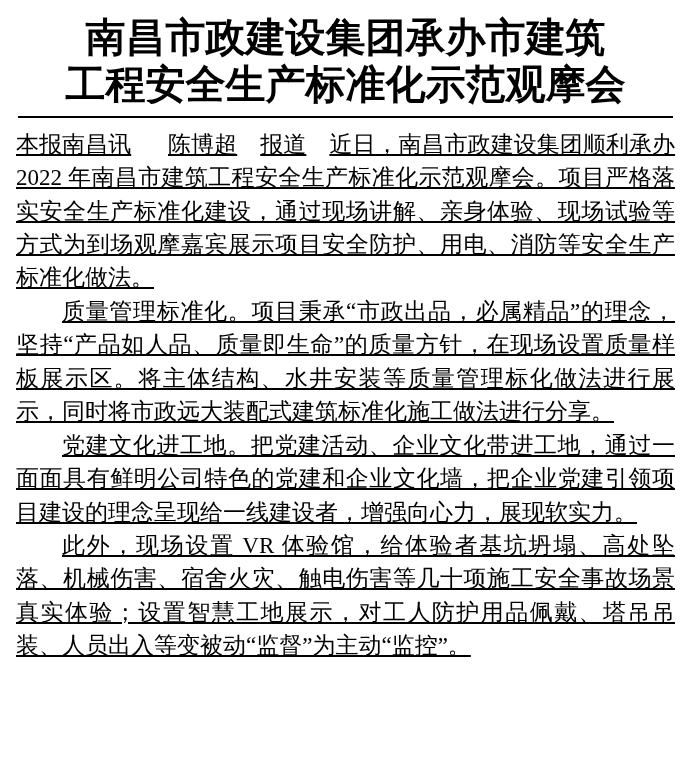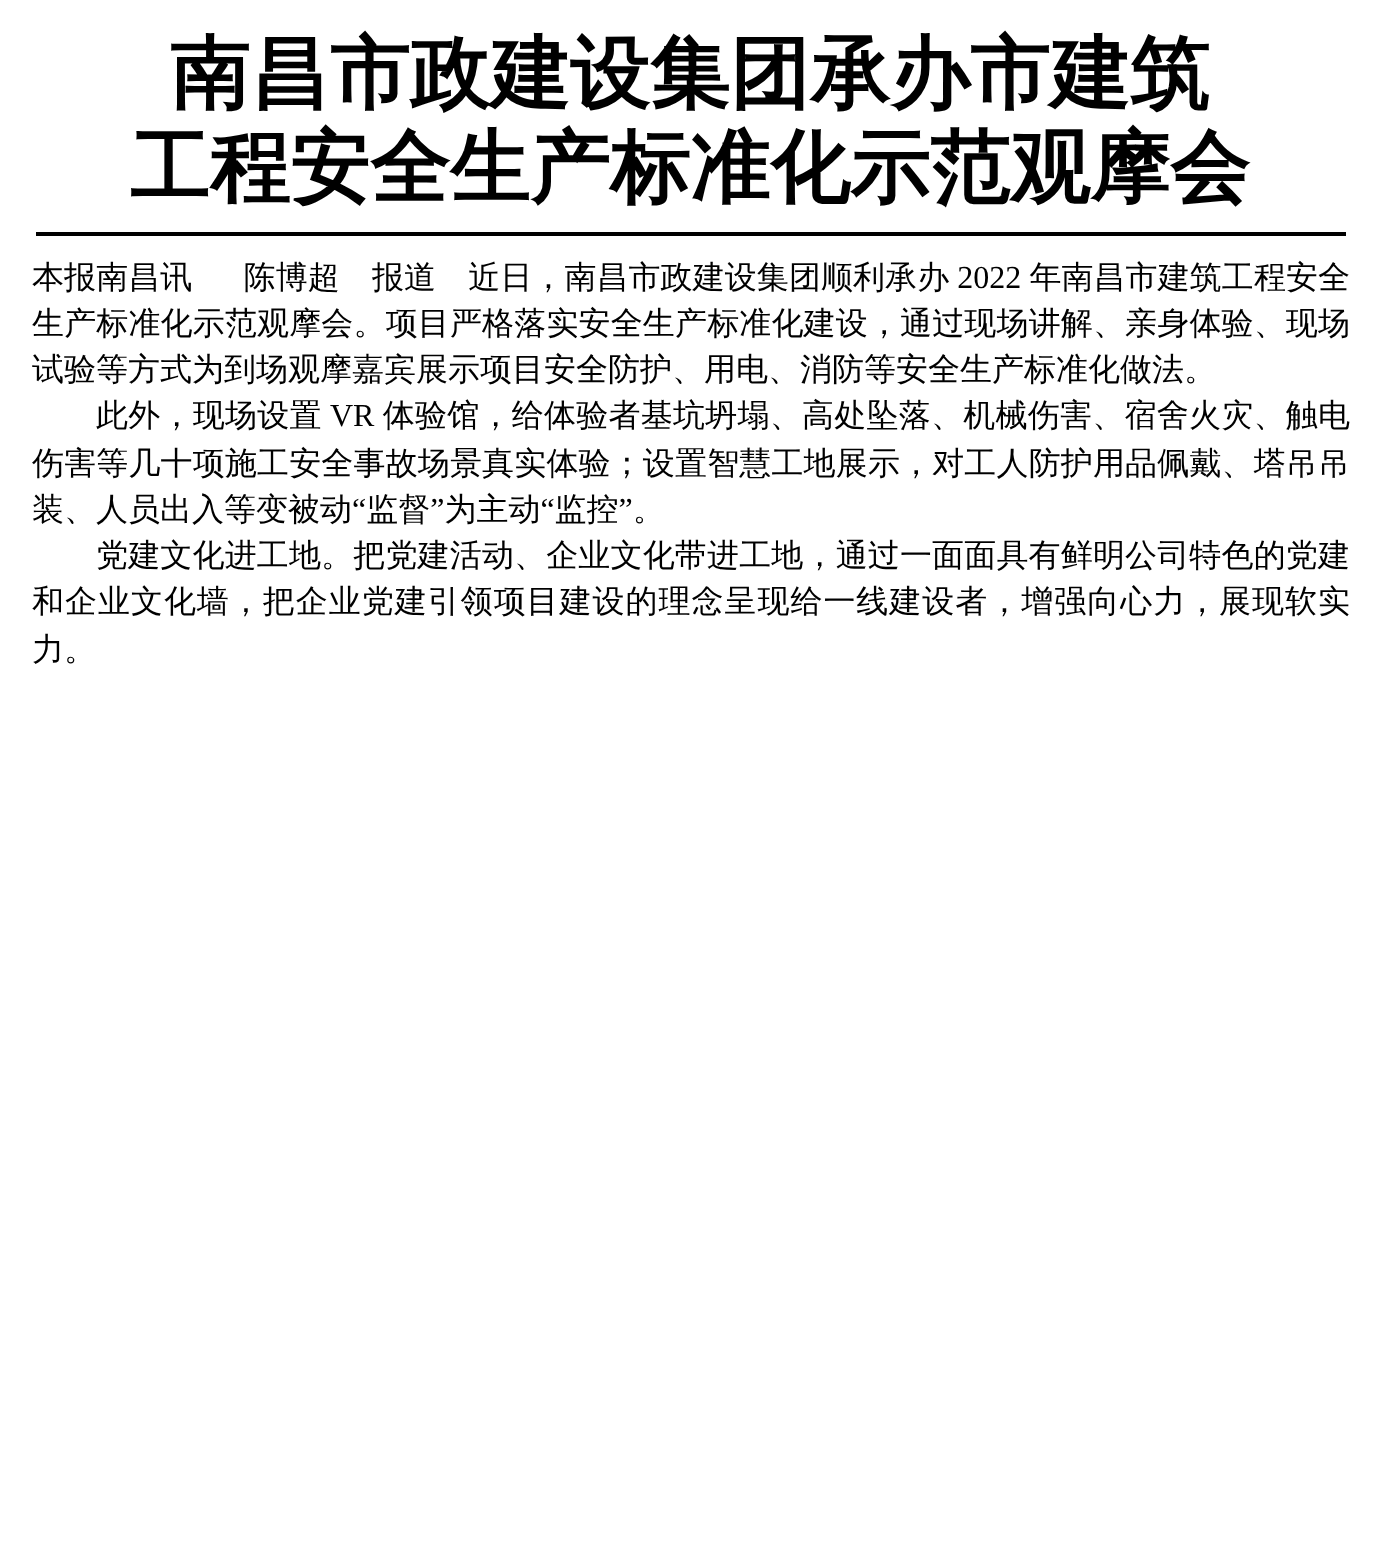--- a/index.html
+++ b/index.html
@@ -31,25 +31,26 @@
     margin: 0 0 8px 0;
     color: #000;
     white-space: pre-line;
   }
   .rule {
     height: 2px;
     background: #000;
     margin: 6px 2px 10px 2px;
   }
   .article {
-    font-size: 16px;
+    font-size: 23px;
     line-height: 1.455;
     text-align: justify;
     text-justify: inter-ideograph;
     letter-spacing: 0px;
+    text-decoration: underline;
   }
   .para {
     margin: 0 0 0 0;
     text-indent: 2em;
   }
   .para.lead {
     text-indent: 0;
   }
   .byline {
     text-indent: 2em;
@@ -73,20 +74,21 @@
 
   <h1 class="headline">南昌市政建设集团承办市建筑
 工程安全生产标准化示范观摩会</h1>
 
   <div class="rule"></div>
 
   <div class="article">
 
     <p class="para lead byline"><span class="label">本报南昌讯</span><span class="sp-wide"></span><span>陈博超</span><span class="sp-mid"></span><span>报道</span><span class="sp-mid"></span><span>近日，南昌市政建设集团顺利承办 2022 年南昌市建筑工程安全生产标准化示范观摩会。项目严格落实安全生产标准化建设，通过现场讲解、亲身体验、现场试验等方式为到场观摩嘉宾展示项目安全防护、用电、消防等安全生产标准化做法。</span></p>
 
+    <p class="para">质量管理标准化。项目秉承“市政出品，必属精品”的理念，坚持“产品如人品、质量即生命”的质量方针，在现场设置质量样板展示区。将主体结构、水井安装等质量管理标化做法进行展示，同时将市政远大装配式建筑标准化施工做法进行分享。</p>
+
+    <p class="para">党建文化进工地。把党建活动、企业文化带进工地，通过一面面具有鲜明公司特色的党建和企业文化墙，把企业党建引领项目建设的理念呈现给一线建设者，增强向心力，展现软实力。</p>
 
     <p class="para">此外，现场设置 VR 体验馆，给体验者基坑坍塌、高处坠落、机械伤害、宿舍火灾、触电伤害等几十项施工安全事故场景真实体验；设置智慧工地展示，对工人防护用品佩戴、塔吊吊装、人员出入等变被动“监督”为主动“监控”。</p>
-
-    <p class="para">党建文化进工地。把党建活动、企业文化带进工地，通过一面面具有鲜明公司特色的党建和企业文化墙，把企业党建引领项目建设的理念呈现给一线建设者，增强向心力，展现软实力。</p>
 
 
   </div>
 </div>
 
 </body></html>

